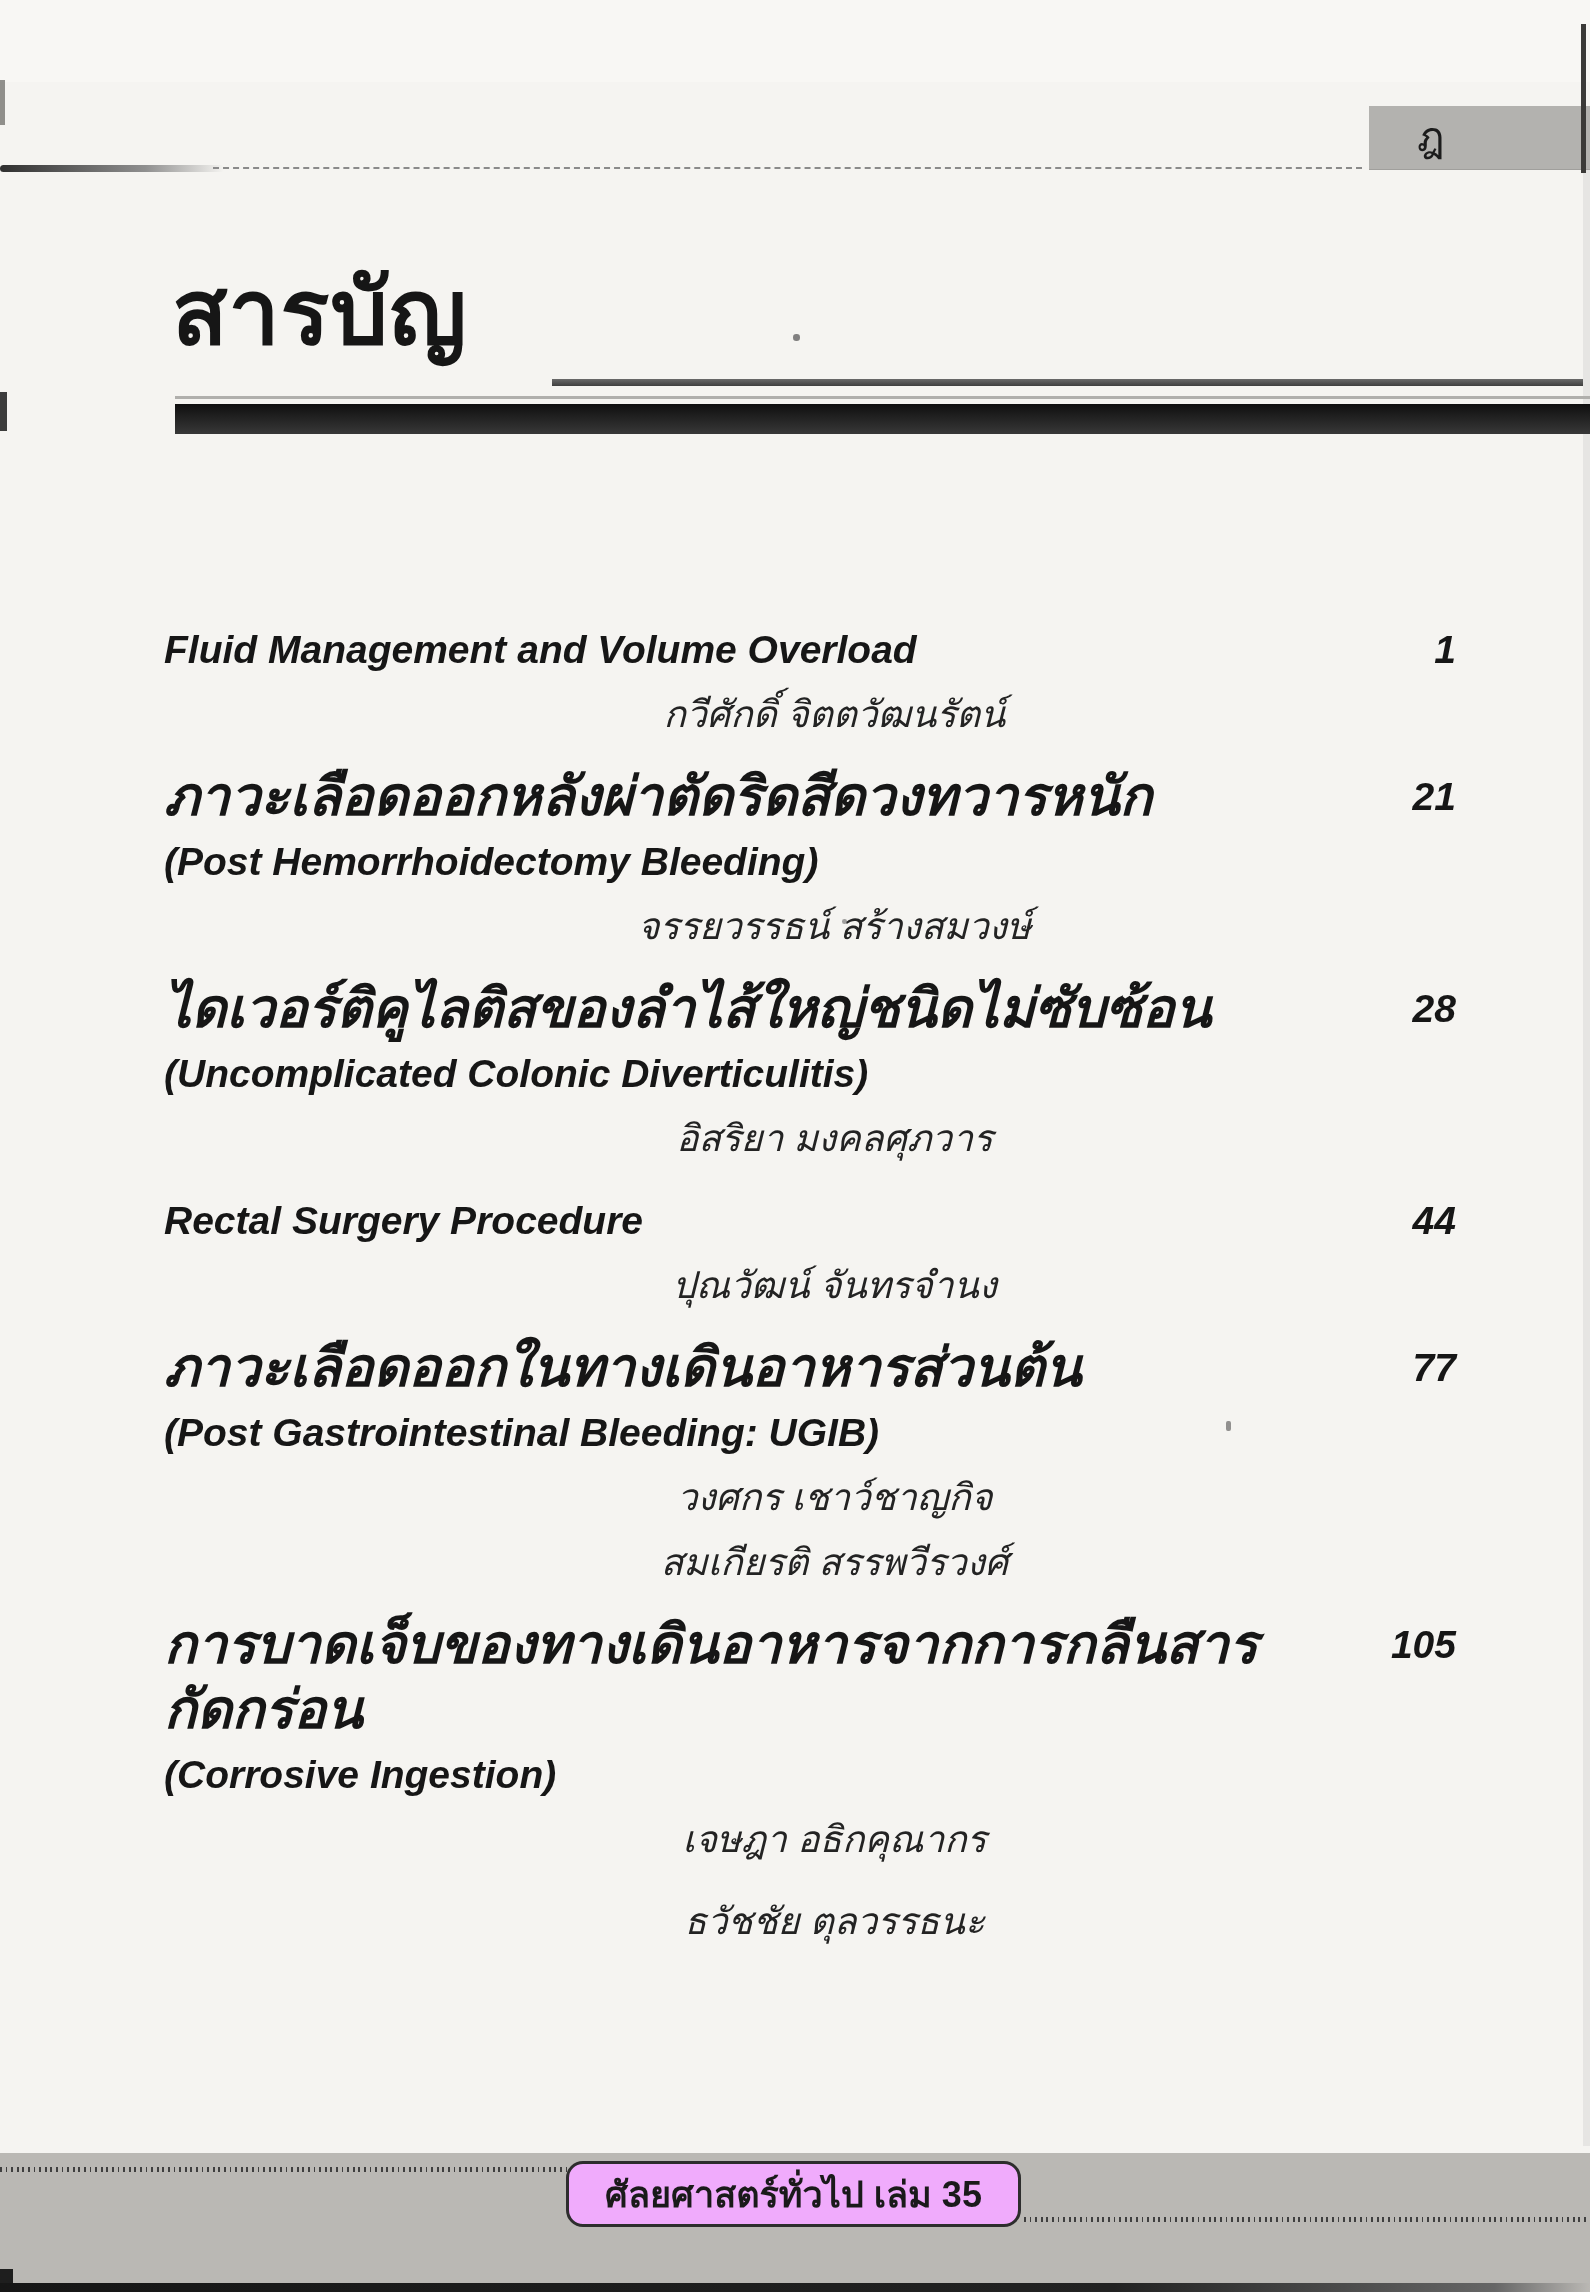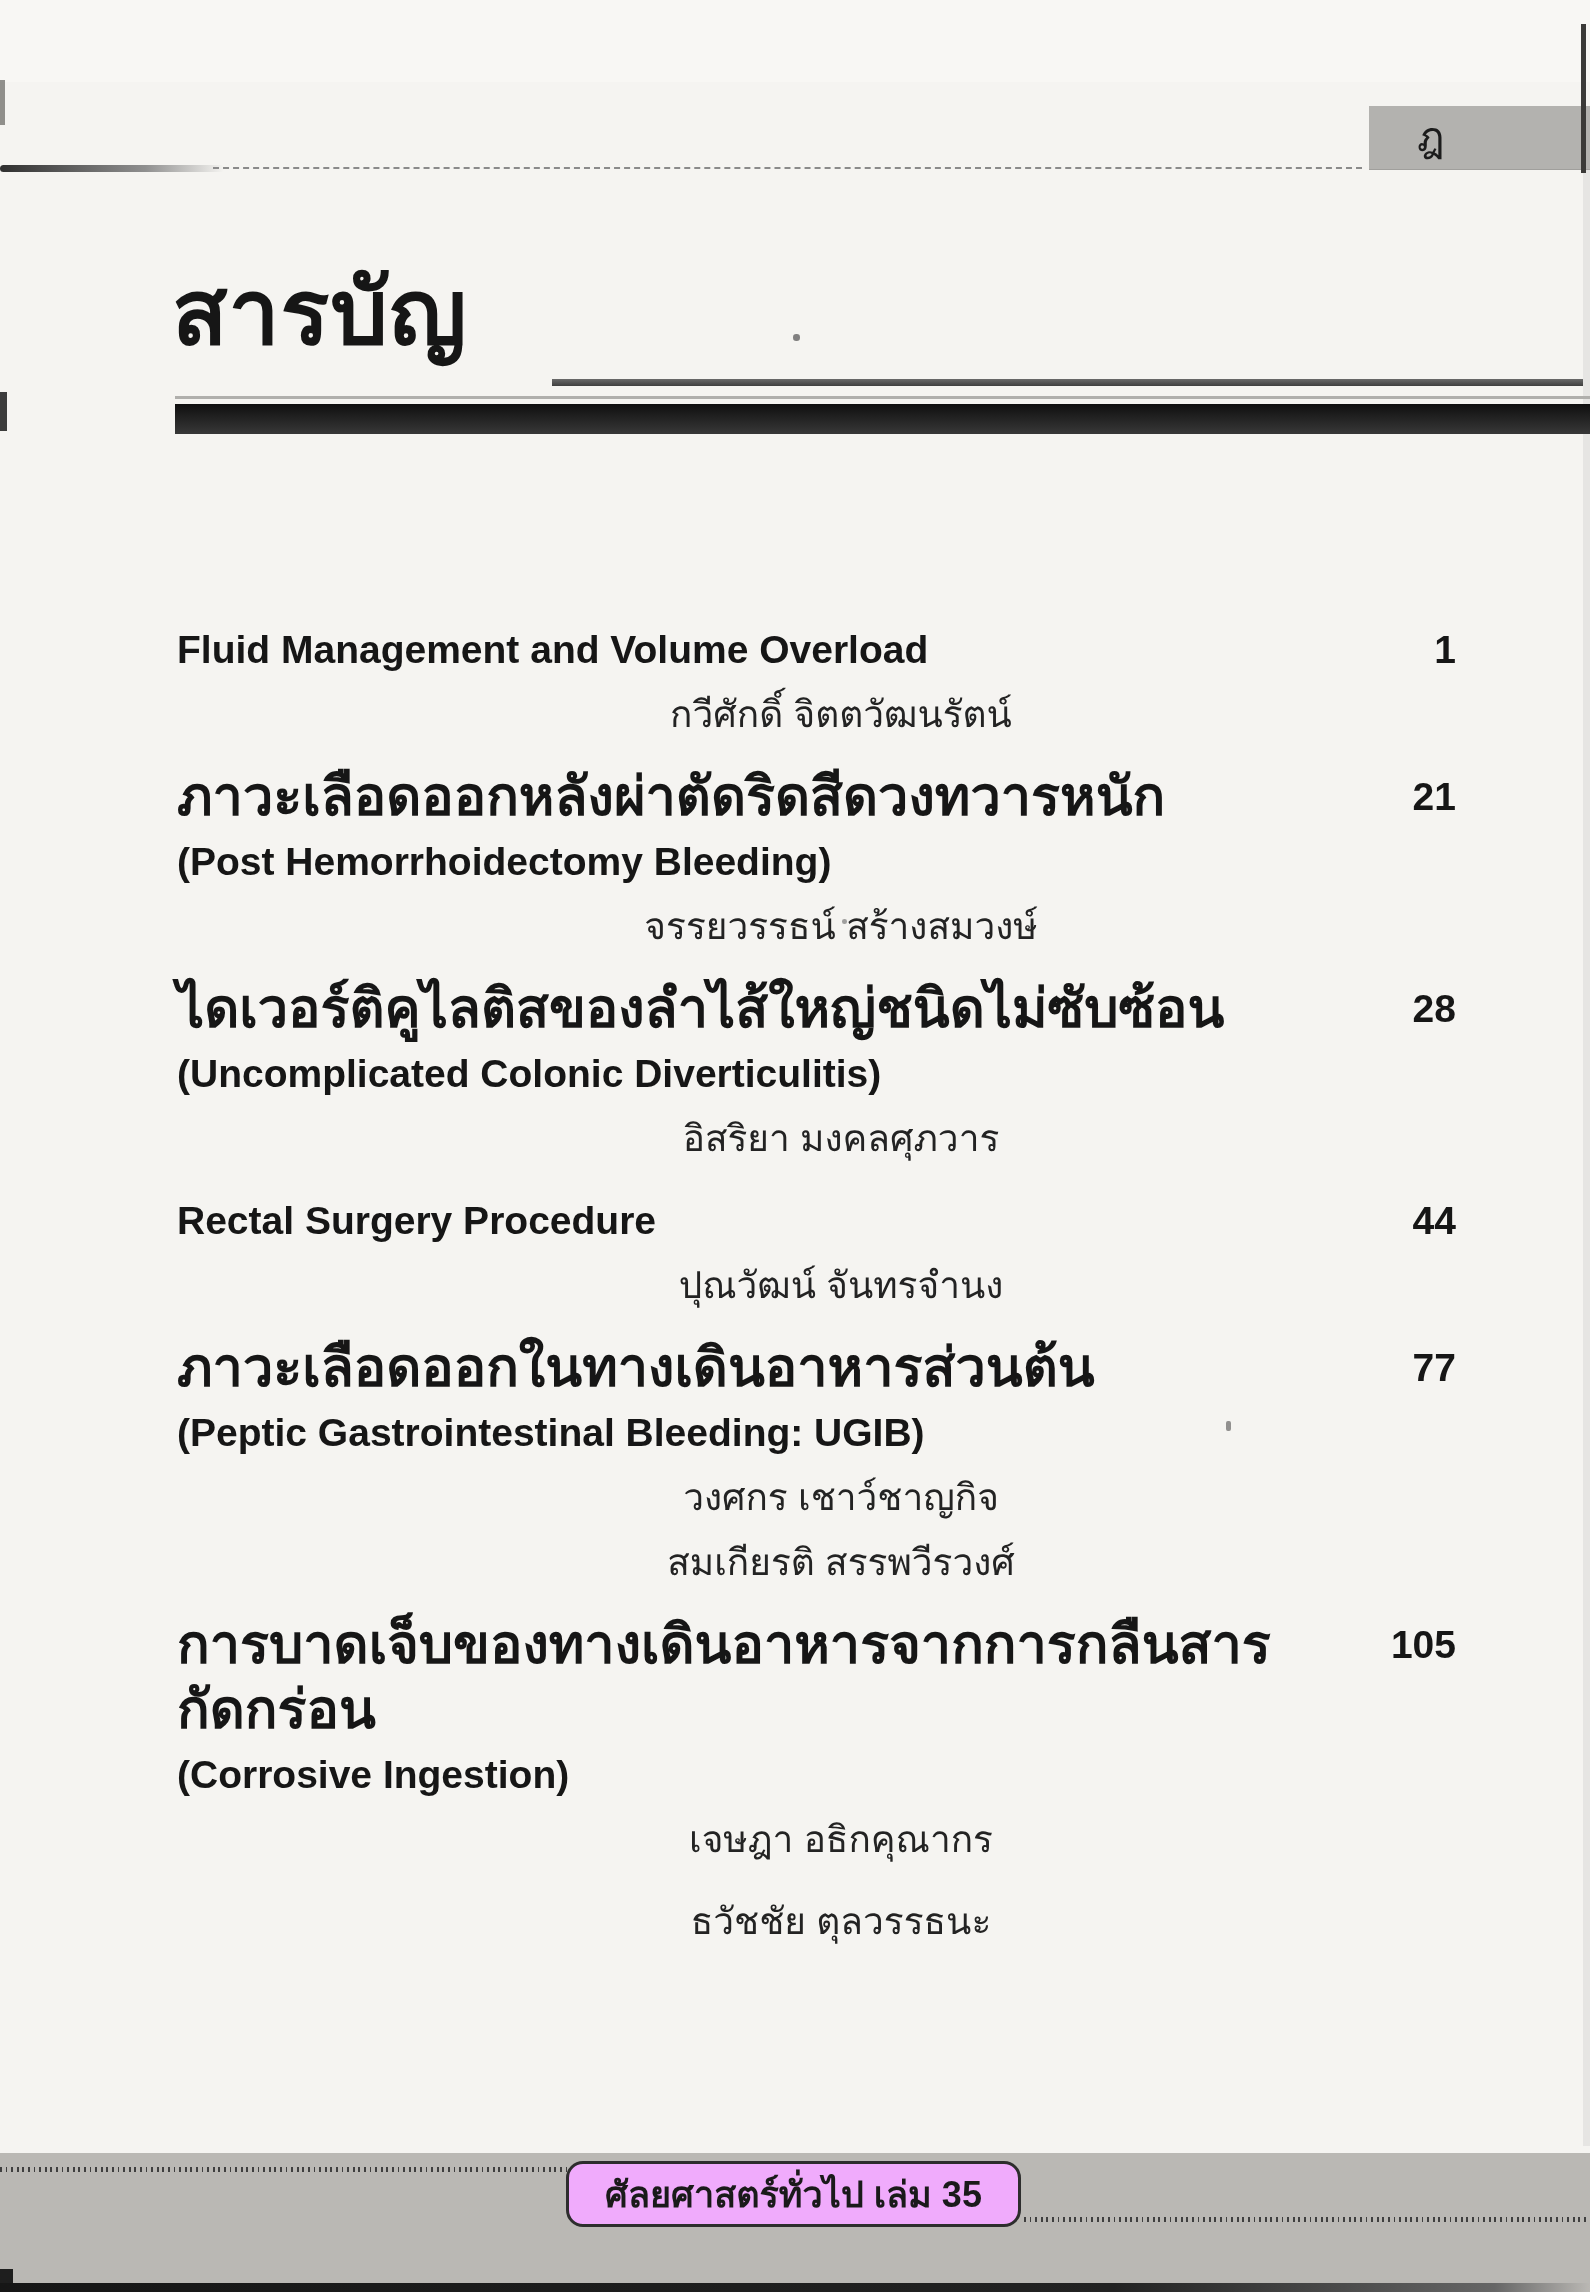--- a/index.html
+++ b/index.html
@@ -20,21 +20,21 @@
   .right-edge-shade{right:0;top:170px;width:7.5px;height:1976px;background:rgba(60,60,60,0.08);}
   .top-rule-solid{left:0;top:165px;width:224px;height:6.5px;border-radius:3.7px;
     background:linear-gradient(90deg,#2f2f2f,#8f8f8f 65%,rgba(140,140,140,0));}
   .top-rule-dashed{left:213px;top:167px;width:1149px;height:0;border-top:2.8px dashed #8a8a8a;}
   
   .page-title{left:172px;top:254px;margin:0;font-size:91px;font-weight:700;line-height:1.3;letter-spacing:0.9px;}
   .title-rule-mid{left:552px;top:379px;right:7.5px;height:6.5px;background:linear-gradient(#6a6a6a,#3f3f3f);}
   .title-rule-light{left:175px;top:396px;right:0;height:2.8px;background:#b0afac;}
   .title-bar{left:175px;top:404px;right:0;height:30px;background:linear-gradient(#0f0f0f,#383838);}
   
-  .toc{left:177px;top:617px;right:134px;}
+  .toc{left:164px;top:617px;right:134px;font-style:italic;}
   .entry{margin-bottom:17px;}
   .entry-head{display:flex;align-items:flex-start;}
   .entry-title{margin:0;flex:1;font-size:54px;font-weight:700;line-height:65px;}
   .entry-title.en{font-size:39px;}
   .entry-page{font-size:39px;font-weight:700;line-height:65px;text-align:right;min-width:112px;}
   .entry-subtitle{font-size:39px;font-weight:700;line-height:65px;}
   .entry-author{font-size:37px;line-height:65px;padding-left:49px;color:#232323;text-align:center;}
   
   .footer-band{left:0;top:2153px;width:100%;height:139px;background:#bab8b4;}
   .footer-dots-left{left:0;top:2167px;width:571px;height:4.7px;
@@ -109,21 +109,21 @@
       <span class="entry-page">44</span>
     </div>
     <div class="entry-author">ปุณวัฒน์ จันทรจำนง</div>
   </section>
 
   <section class="entry">
     <div class="entry-head">
       <h2 class="entry-title">ภาวะเลือดออกในทางเดินอาหารส่วนต้น</h2>
       <span class="entry-page">77</span>
     </div>
-    <div class="entry-subtitle">(Peptic Gastrointestinal Bleeding: UGIB)</div>
+    <div class="entry-subtitle">(Post Gastrointestinal Bleeding: UGIB)</div>
     <div class="entry-author">วงศกร เชาว์ชาญกิจ</div>
     <div class="entry-author">สมเกียรติ สรรพวีรวงศ์</div>
   </section>
 
   <section class="entry">
     <div class="entry-head">
       <h2 class="entry-title">การบาดเจ็บของทางเดินอาหารจากการกลืนสารกัดกร่อน</h2>
       <span class="entry-page">105</span>
     </div>
     <div class="entry-subtitle">(Corrosive Ingestion)</div>

